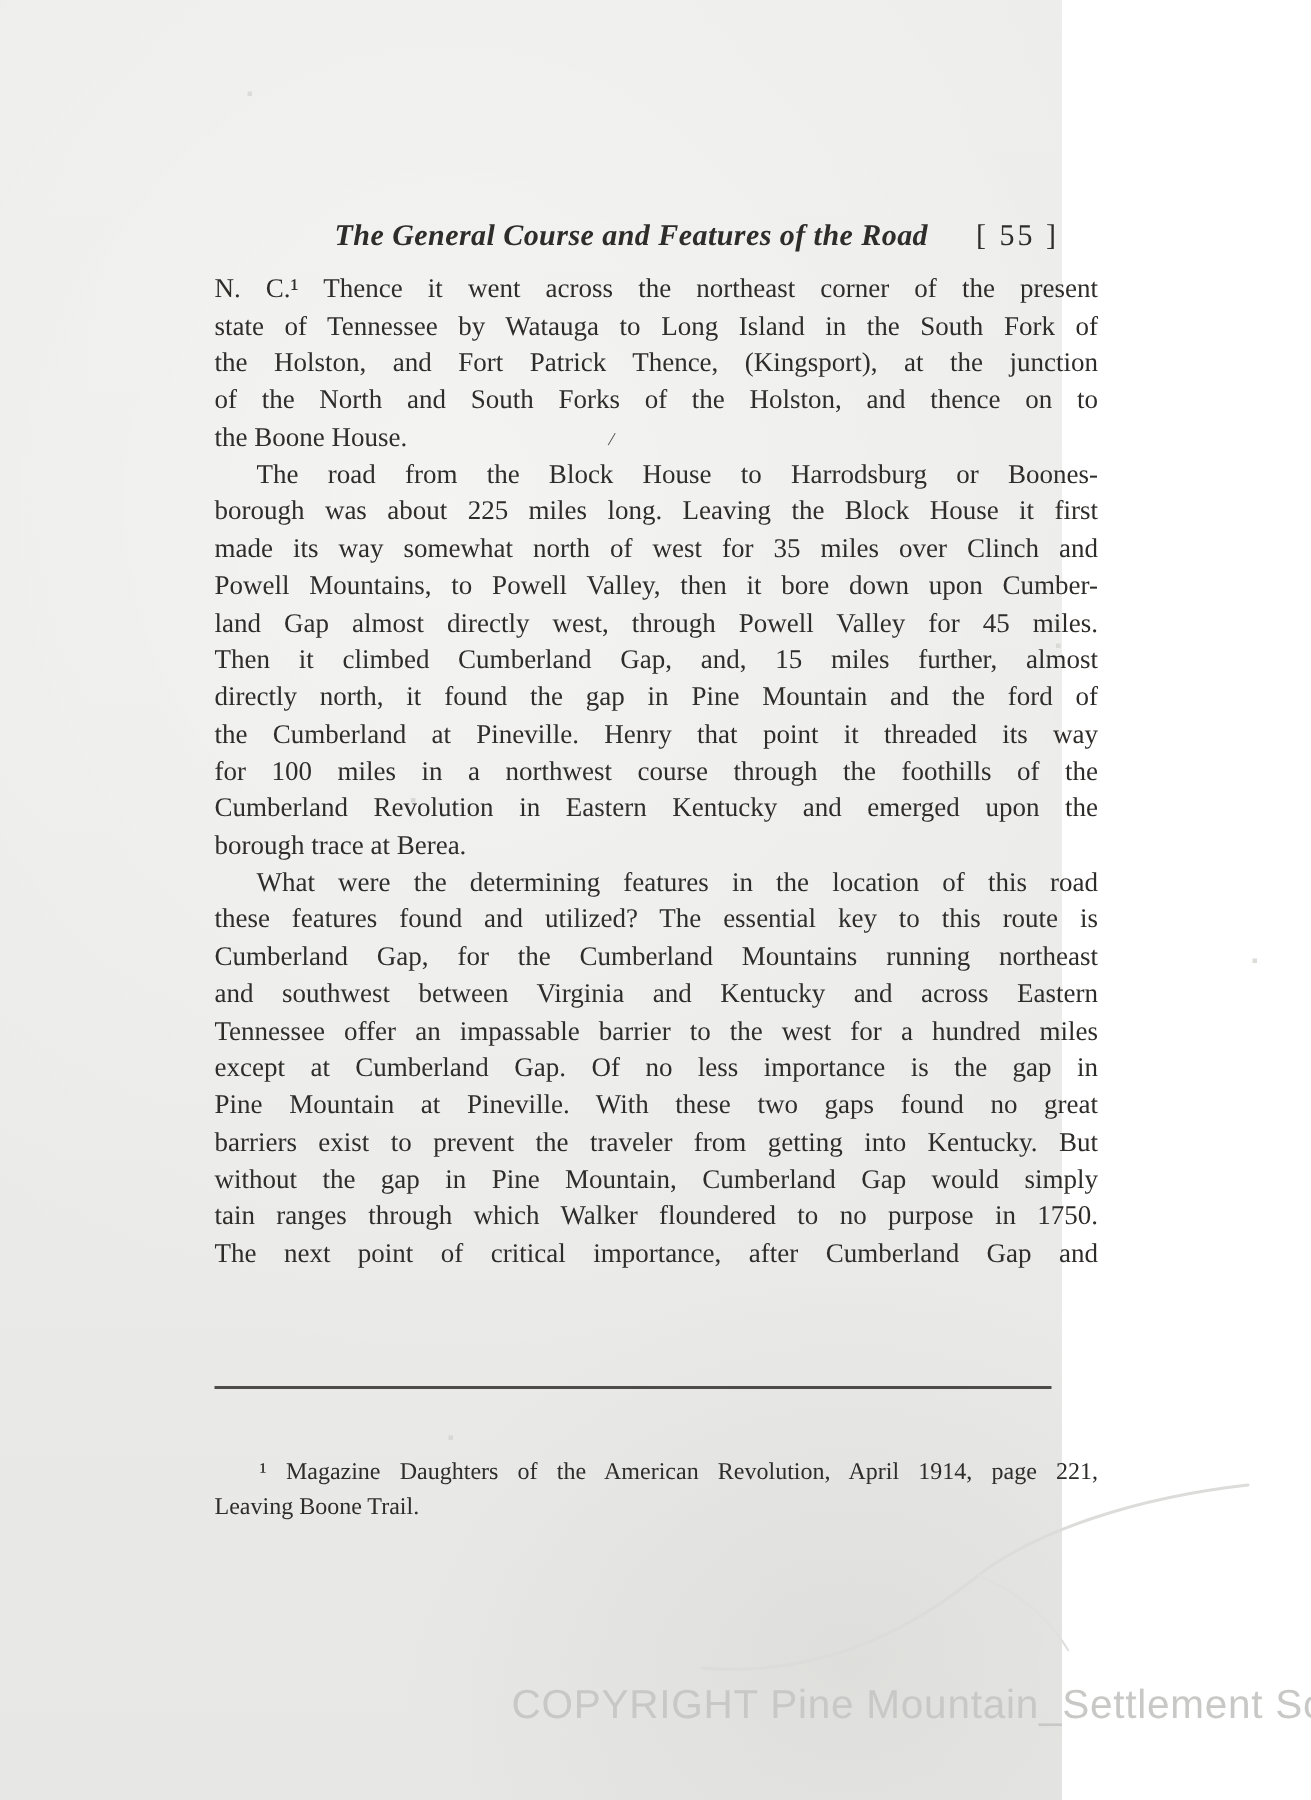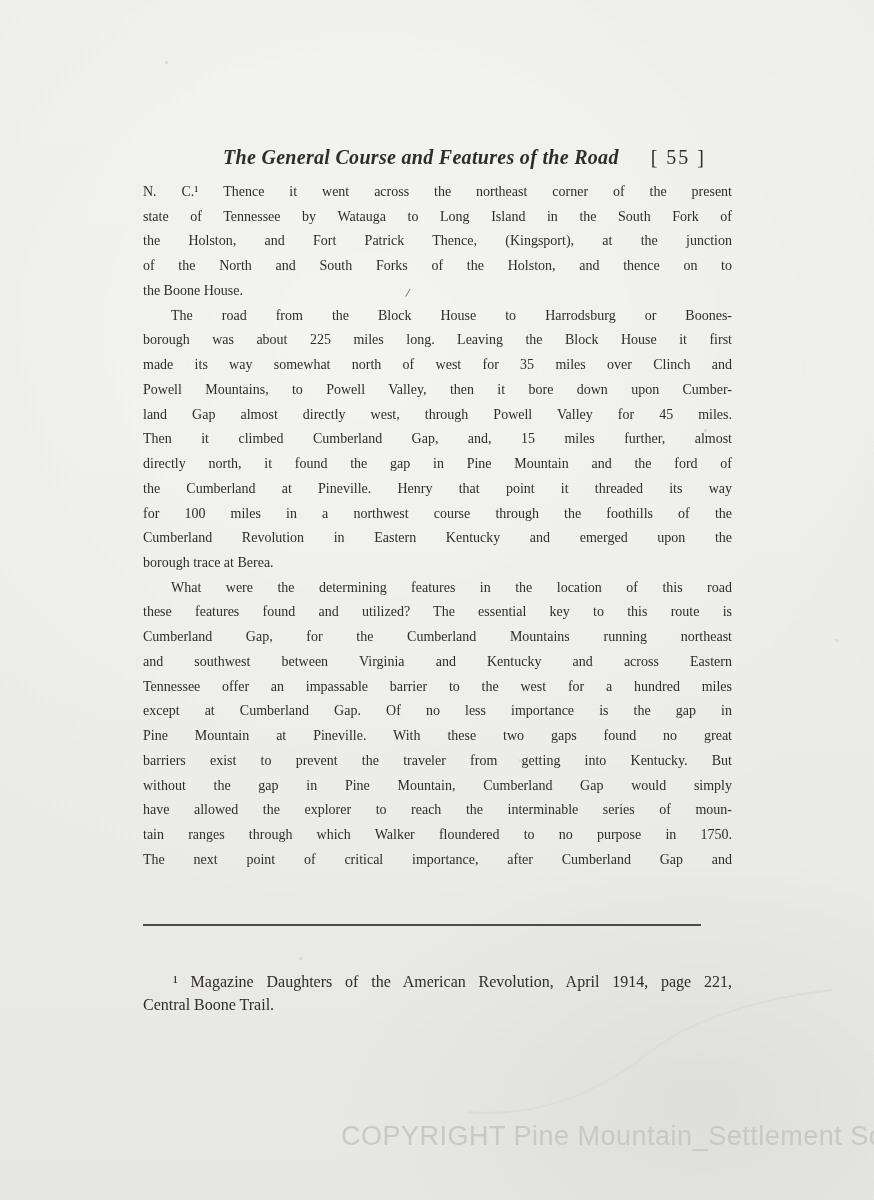--- a/index.html
+++ b/index.html
@@ -7,21 +7,21 @@
     --ink:#2f2d2a;
     --rule:#4e4c4a;
     --watermark:#c8c8c6;
   }
   html,body{margin:0;padding:0;}
   body{
     width:874px;height:1200px;overflow:hidden;
     font-family:"Liberation Serif", serif;
   }
   .page{
-    position:relative;width:874px;height:1200px;
+    position:relative;width:708px;height:1200px;
     color:var(--ink);
     background:
       radial-gradient(ellipse 120% 80% at 42% 28%, rgba(255,255,255,0.40), rgba(255,255,255,0) 62%),
       radial-gradient(ellipse 60% 30% at 80% 92%, rgba(205,205,202,0.35), rgba(205,205,202,0) 70%),
       linear-gradient(180deg, #ededeb 0%, #ebebe9 55%, #e7e7e5 100%);
   }
   
   .running-head{
     position:absolute;top:144px;left:143px;width:589px;height:28px;
     font-size:20px;line-height:26px;
@@ -33,21 +33,21 @@
   }
   .head-pageno{
     position:absolute;right:26px;top:0;
     font-style:normal;font-weight:normal;letter-spacing:2px;
     white-space:nowrap;
     text-align:center;
   }
   
   .textblock{
     position:absolute;top:180px;left:143px;width:589px;
-    font-size:14px;line-height:24.73px;
+    font-size:18px;line-height:24.73px;
     text-rendering:optimizeLegibility;
   }
   .line{
     text-align:justify;
     text-align-last:justify;
     white-space:normal;
   }
   .line.short{text-align-last:left;}
   .line.indent{text-indent:28px;}
   
@@ -116,30 +116,29 @@
       <div class="line short">borough trace at Berea.</div>
       <div class="line indent">What were the determining features in the location of this road</div>
       <div class="line">these features found and utilized?  The essential key to this route is</div>
       <div class="line">Cumberland Gap, for the Cumberland Mountains running northeast</div>
       <div class="line">and southwest between Virginia and Kentucky and across Eastern</div>
       <div class="line">Tennessee offer an impassable barrier to the west for a hundred miles</div>
       <div class="line">except at Cumberland Gap.  Of no less importance is the gap in</div>
       <div class="line">Pine Mountain at Pineville.  With these two gaps found no great</div>
       <div class="line">barriers exist to prevent the traveler from getting into Kentucky.  But</div>
       <div class="line">without the gap in Pine Mountain, Cumberland Gap would simply</div>
-      <div class="line">have allowed the explorer to reach the interminable series of moun-</div>
       <div class="line">tain ranges through which Walker floundered to no purpose in 1750.</div>
       <div class="line">The next point of critical importance, after Cumberland Gap and</div>
     </div>
 
   <div class="footnote-rule"></div>
 
   <div class="footnote" id="footnote">
       <div class="line indent">¹ Magazine Daughters of the American Revolution, April 1914, page 221,</div>
-      <div class="line short">Central Boone Trail.</div>
+      <div class="line short">Leaving Boone Trail.</div>
     </div>
 
   <span class="slash-artifact">/</span>
 
   <svg class="crease" width="874" height="1200" viewBox="0 0 874 1200">
     <path d="M468 1112 C 540 1118 600 1092 650 1052 C 690 1020 760 998 832 990" fill="none" stroke="#dcdcda" stroke-width="2" stroke-linecap="round"></path>
     <path d="M652 1050 C 680 1062 700 1080 712 1100" fill="none" stroke="#e0e0de" stroke-width="1.5" stroke-linecap="round"></path>
   </svg>
 
   <div class="specks"></div>

